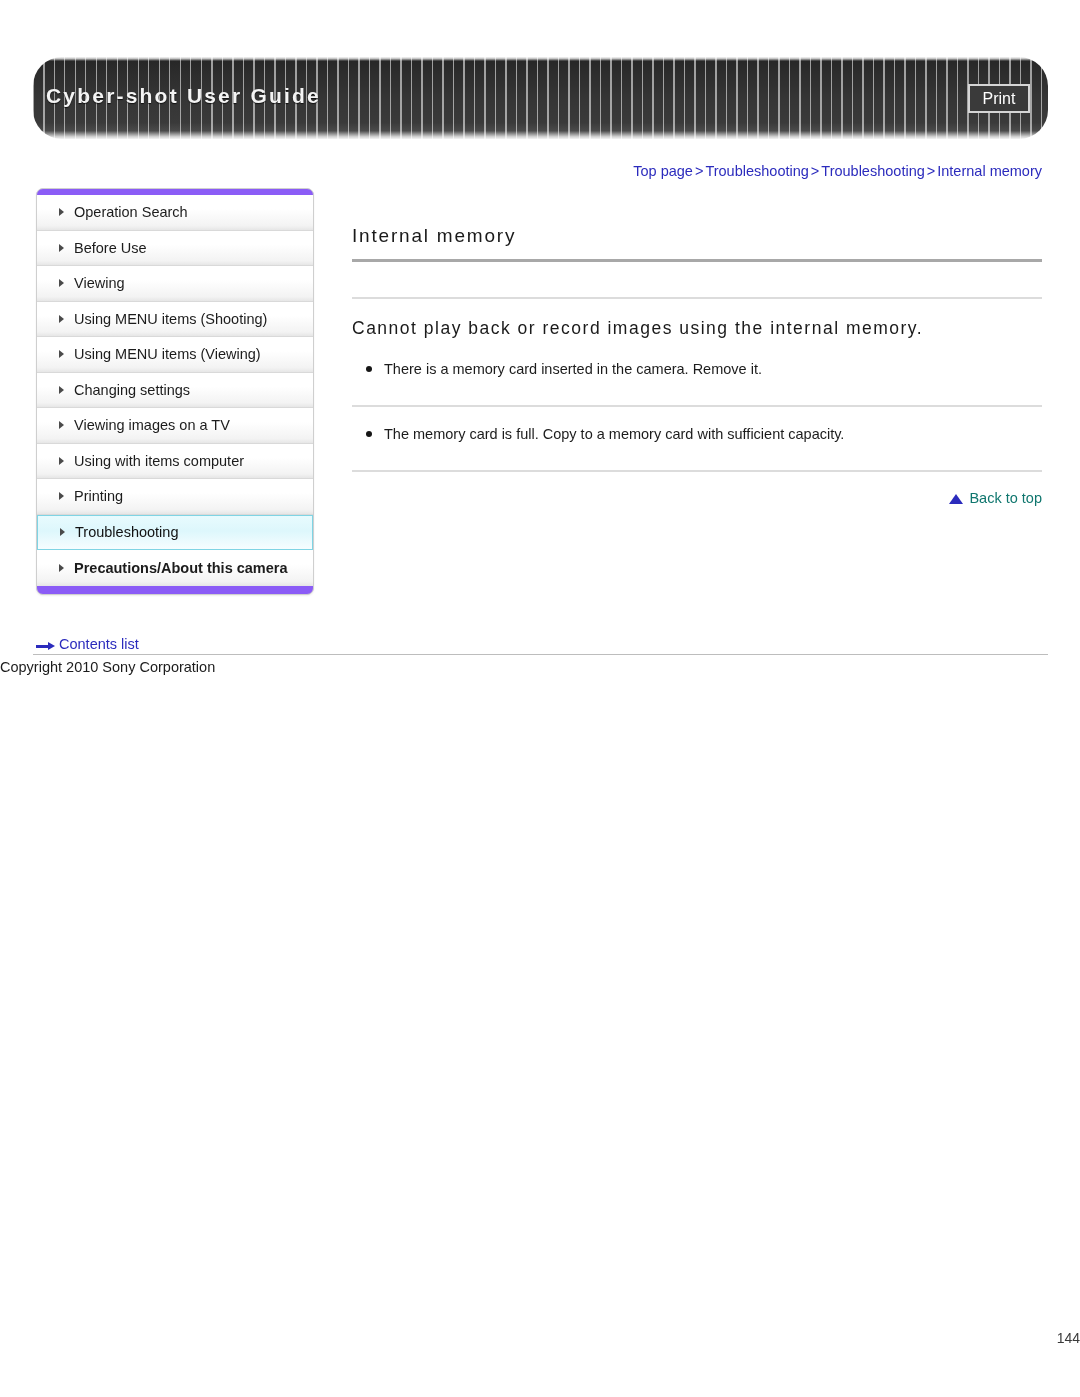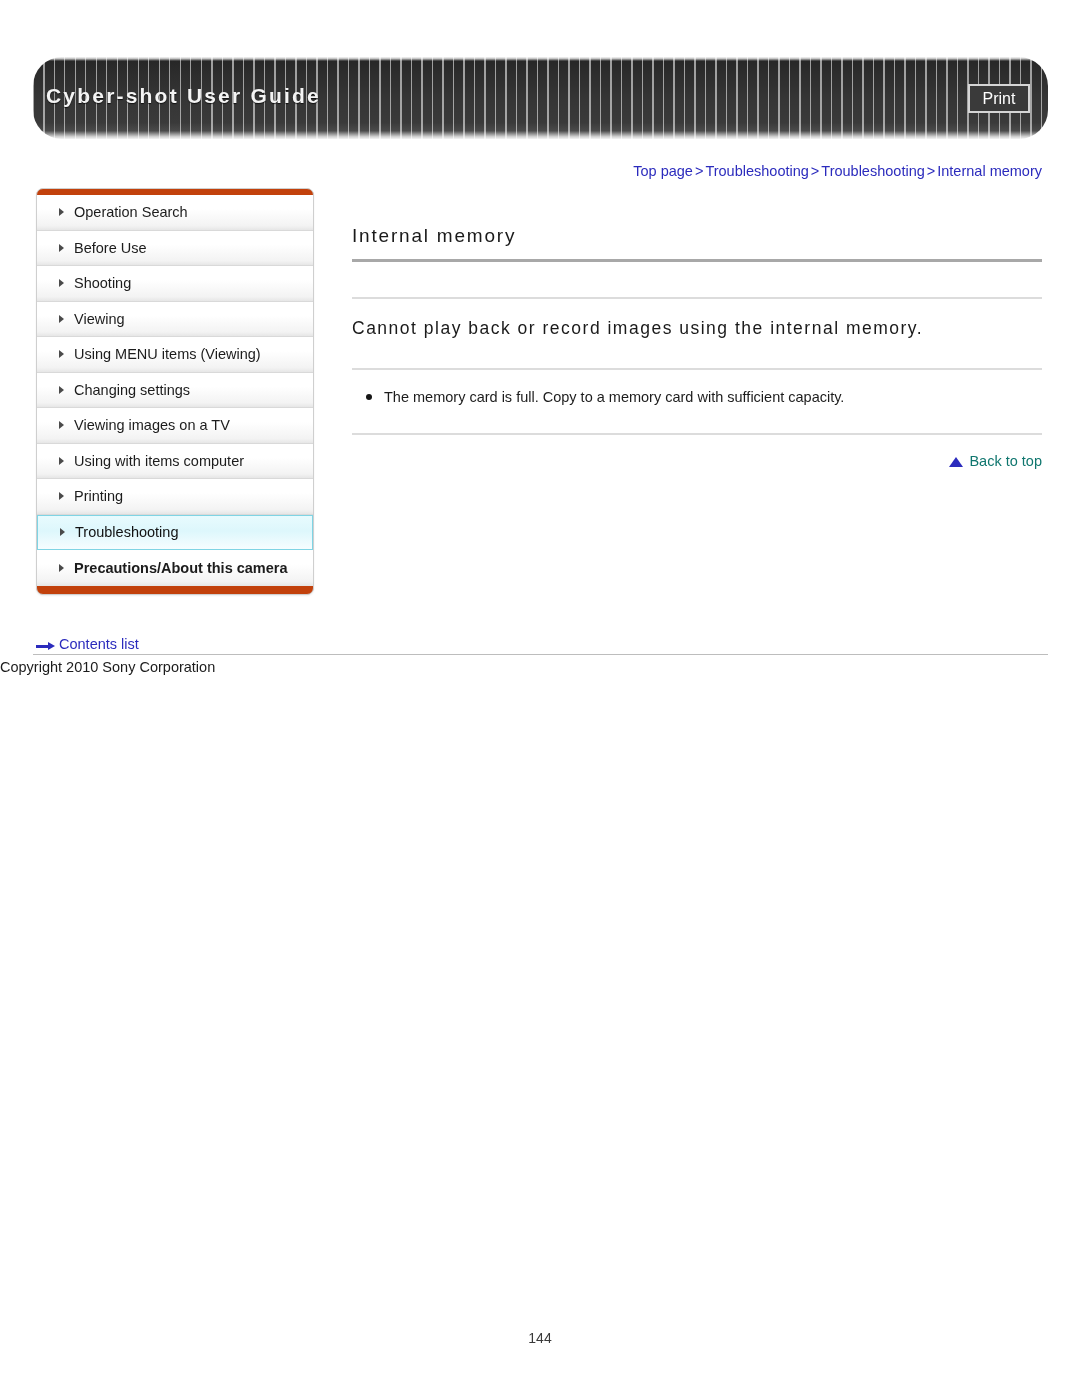--- a/index.html
+++ b/index.html
@@ -55,21 +55,21 @@
     color: #2b2bbd;
     white-space: nowrap;
   }
   .breadcrumb a { color: #2b2bbd; text-decoration: none; cursor: pointer; }
   .breadcrumb .sep { color: #2b2bbd; padding: 0 2px; }
 
   
   .sidebar {
     position: absolute; left: 36px; top: 188px;
     width: 278px;
-    background: #c2410c;
+    background: #8b5cf6;
     border: 1px solid #cfcfcf;
     border-radius: 7px;
     padding: 6px 0 8px 0;
     box-shadow: 0 1px 2px rgba(0,0,0,0.07);
   }
   .nav-item {
     position: relative;
     height: 35.5px;
     display: flex;
     align-items: center;
@@ -189,21 +189,21 @@
   .copyright {
     position: absolute; left: 0; top: 659px;
     width: 1080px;
     text-align: left;
     font-size: 14.5px;
     color: #1c1c1c;
   }
   .page-number {
     position: absolute; left: 0; top: 1330px;
     width: 1080px;
-    text-align: center;
+    text-align: right;
     font-size: 14px;
     color: #3a3a3a;
   }
 </style>
 </head>
 <body>
 
 <div class="page">
 
   <div class="header">
@@ -219,25 +219,25 @@
     <div class="nav-item">
       <span class="tri"></span>
       <span>Operation Search</span>
     </div>
     <div class="nav-item">
       <span class="tri"></span>
       <span>Before Use</span>
     </div>
     <div class="nav-item">
       <span class="tri"></span>
-      <span>Shooting</span>
-    </div>
-    <div class="nav-item">
-      <span class="tri"></span>
       <span>Viewing</span>
+    </div>
+    <div class="nav-item">
+      <span class="tri"></span>
+      <span>Using MENU items (Shooting)</span>
     </div>
     <div class="nav-item">
       <span class="tri"></span>
       <span>Using MENU items (Viewing)</span>
     </div>
     <div class="nav-item">
       <span class="tri"></span>
       <span>Changing settings</span>
     </div>
     <div class="nav-item">
@@ -267,20 +267,24 @@
   </div>
 
   <div class="main">
     <div class="page-title">Internal memory</div>
     <div class="rule-thick"></div>
 
     <div class="section-gap"></div>
     <div class="rule-thin"></div>
     <div class="section">
       <div class="section-head">Cannot play back or record images using the internal memory.</div>
+      <div class="bullet-row">
+        <span class="bullet-dot"></span>
+        <span>There is a memory card inserted in the camera. Remove it.</span>
+      </div>
     </div>
 
     <div class="section-body-gap"></div>
     <div class="rule-thin"></div>
     <div class="section">
       <div class="bullet-row">
         <span class="bullet-dot"></span>
         <span>The memory card is full. Copy to a memory card with sufficient capacity.</span>
       </div>
     </div>

